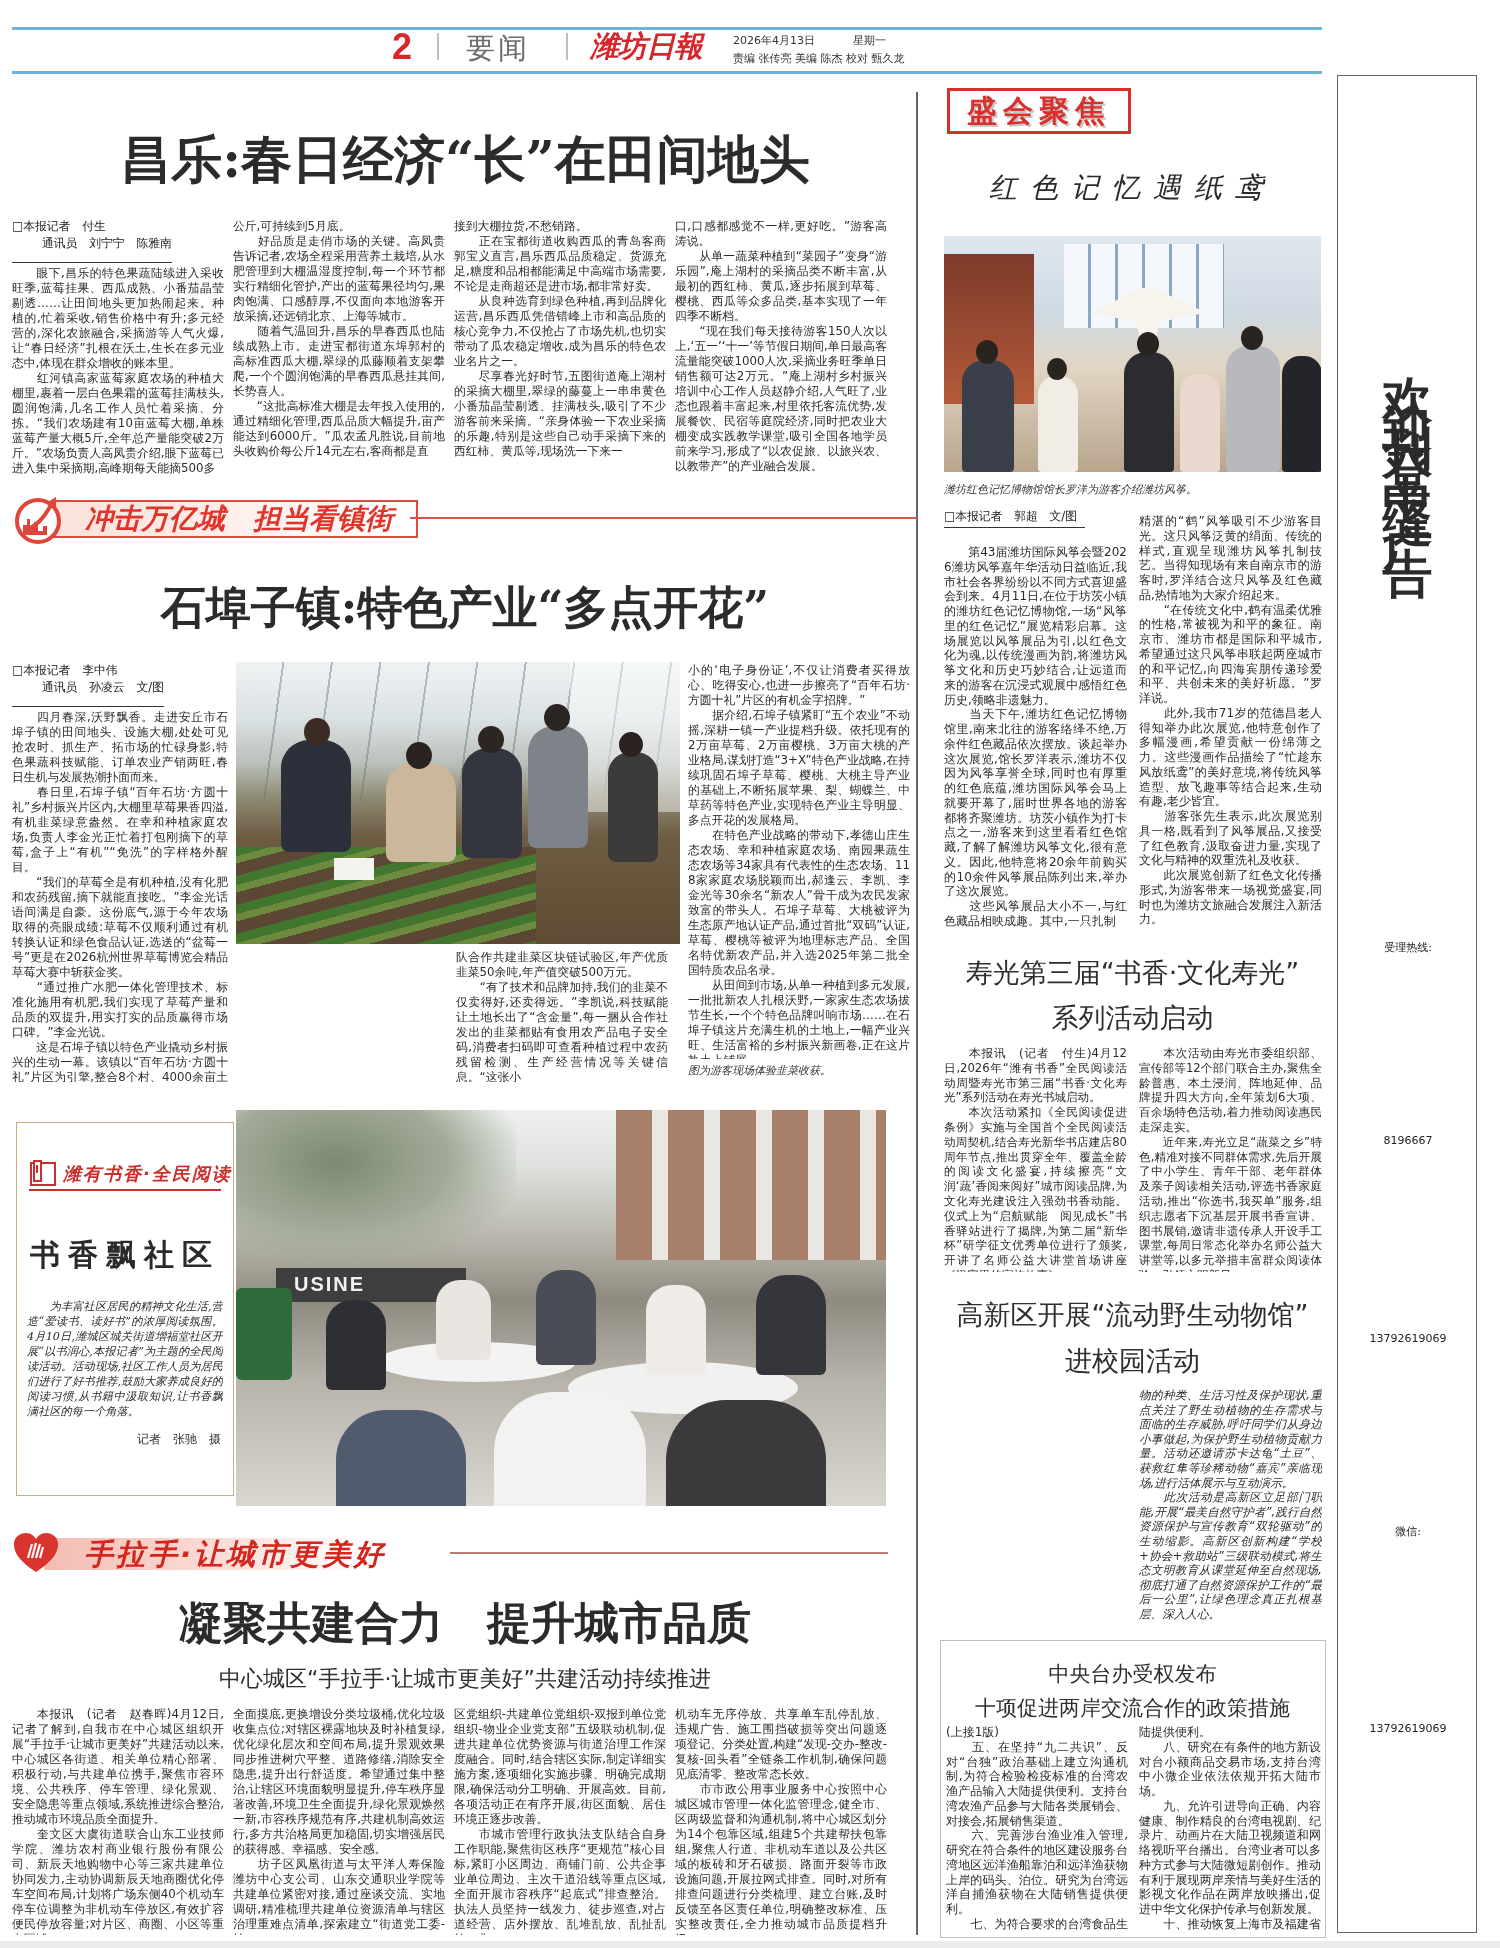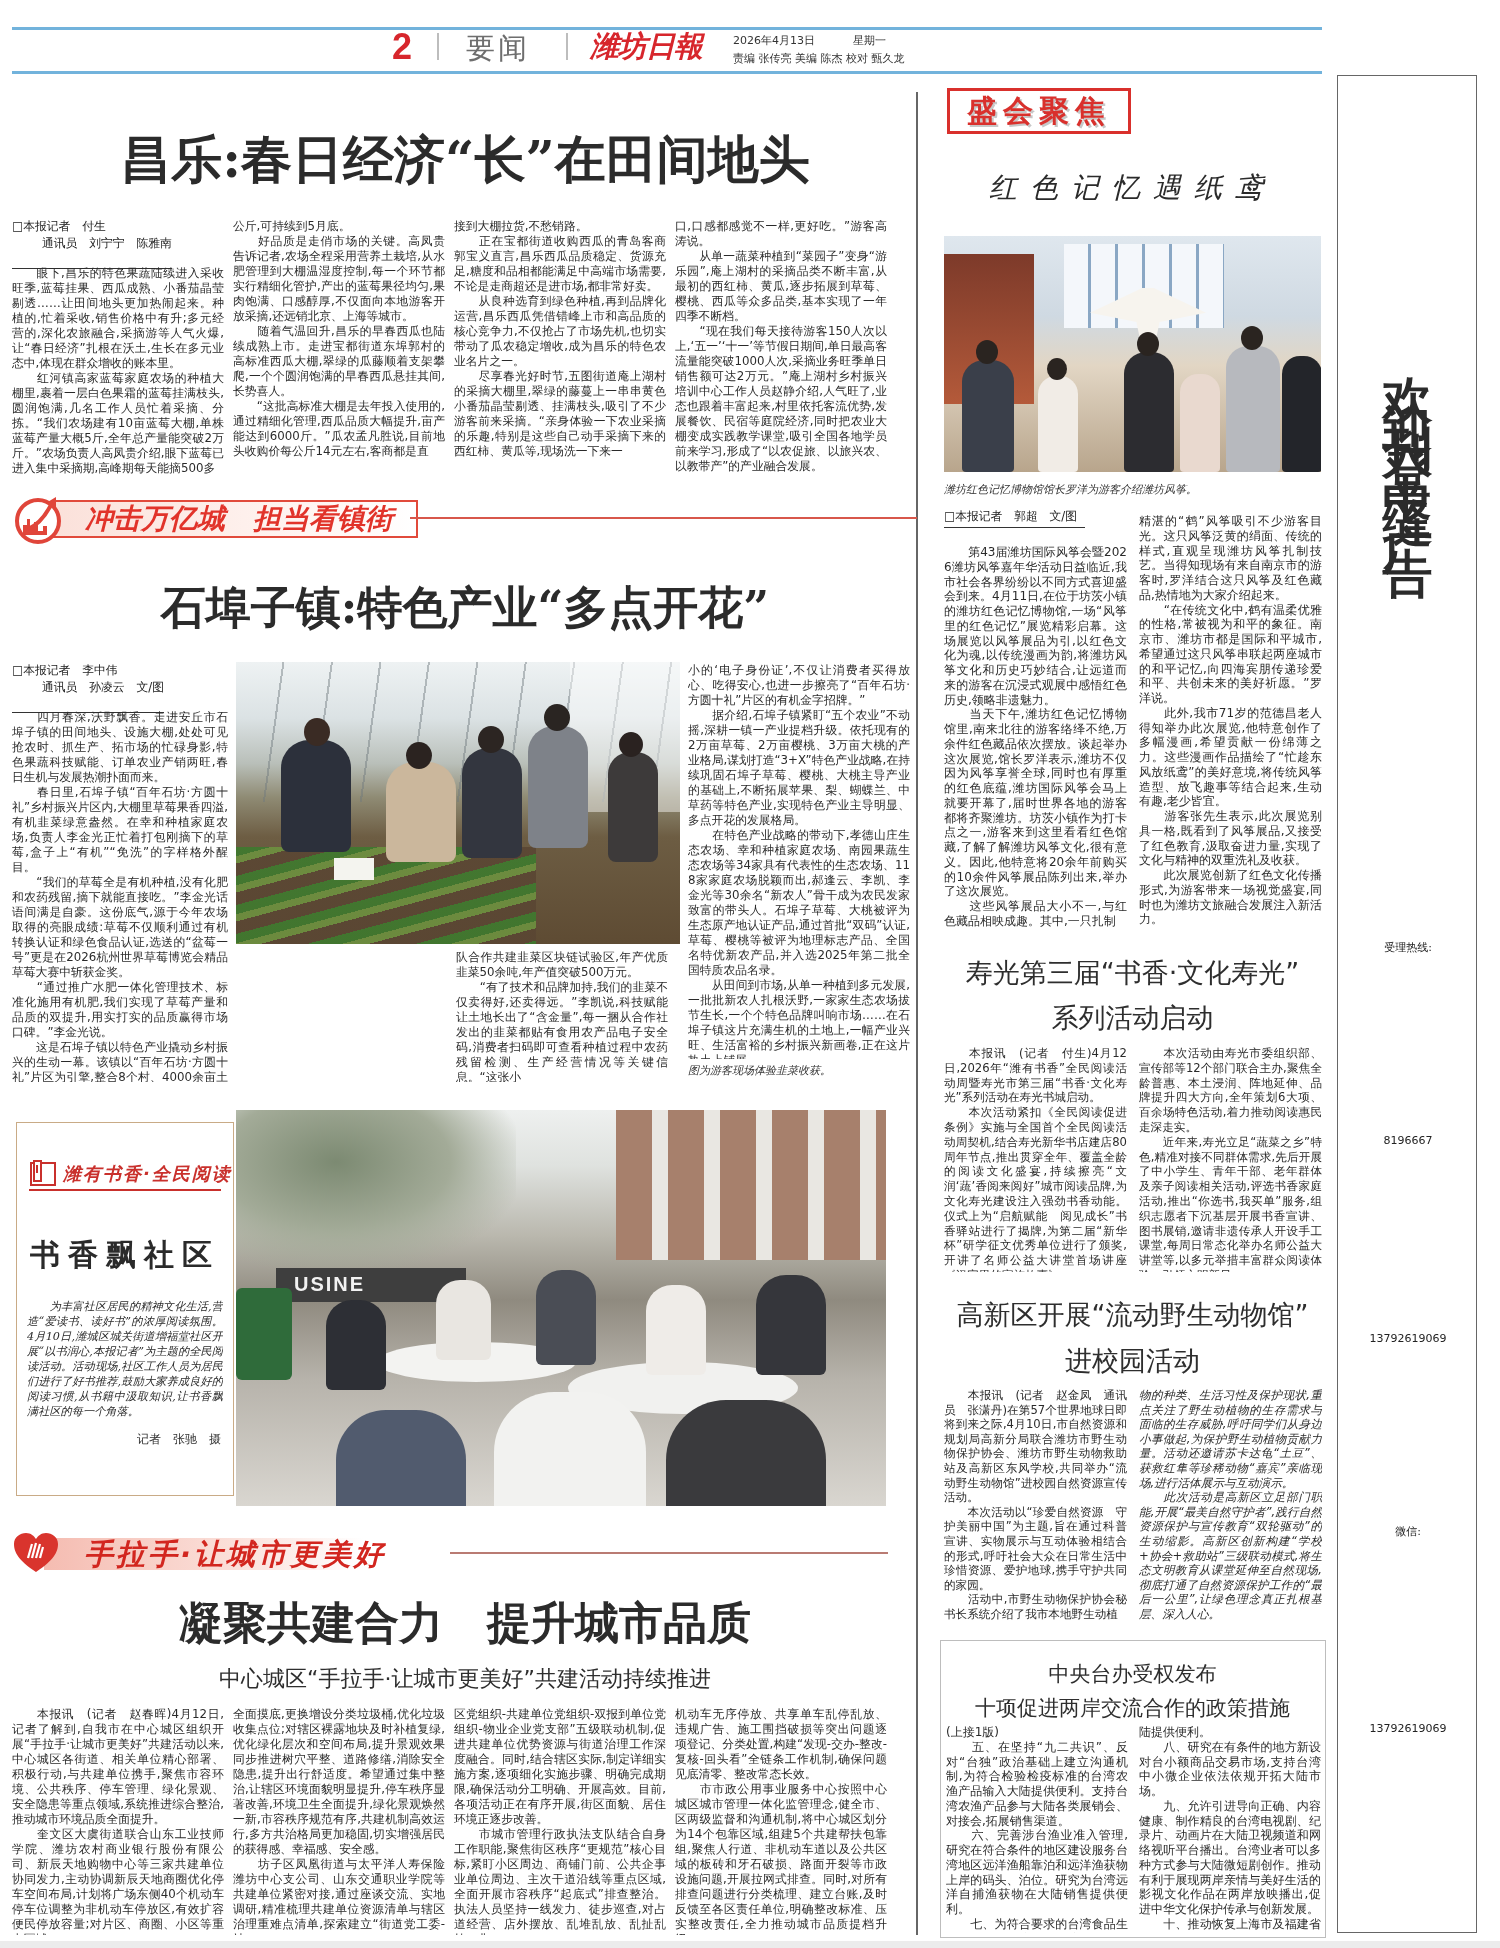--- a/index.html
+++ b/index.html
@@ -6,21 +6,21 @@
   .page{position:relative;width:1500px;height:1948px;background:#ffffff;overflow:hidden;font-family:"DejaVu Sans",sans-serif;color:#262626;}
   .abs{position:absolute;}
   .rule{position:absolute;background:#72b3dc;}
   .vline{position:absolute;background:#666;}
   .col{position:absolute;white-space:pre-line;text-align:justify;word-break:break-all;overflow:hidden;font-family:"DejaVu Sans",sans-serif;font-size:11.8px;line-height:15px;color:#2a2a2a;}
   .col.r{font-size:12px;line-height:14.75px;}
   .hl{position:absolute;font-family:"DejaVu Serif",serif;font-weight:bold;color:#2b2b2b;white-space:nowrap;text-align:center;}
   .hls{position:absolute;font-family:"DejaVu Sans",sans-serif;color:#2e2e2e;white-space:nowrap;text-align:center;}
   .byline{position:absolute;font-size:11.8px;line-height:17px;color:#222;}
   .byline .bl{display:block;white-space:nowrap;}
-  .byline .l2{padding-left:30px;border-bottom:1px solid #333;padding-bottom:16px;}
+  .byline .l2{padding-left:30px;border-bottom:1px solid #333;padding-bottom:10px;}
   .caption{position:absolute;font-family:"DejaVu Serif",serif;font-style:italic;font-size:11px;color:#333;text-align:left;white-space:nowrap;}
   
   .mh-num{left:392px;top:26px;font-family:"Liberation Sans",sans-serif;font-weight:bold;font-size:36px;color:#d7262c;}
   .mh-bar{top:33px;width:2px;height:27px;background:#bdbdbd;}
   .mh-sec{left:466px;top:29px;font-size:29px;color:#6e6e6e;letter-spacing:3px;}
   .mh-paper{left:590px;top:27px;font-family:"DejaVu Serif",serif;font-style:italic;font-weight:bold;font-size:29px;color:#d7262c;letter-spacing:-1px;}
   .mh-small{font-size:11px;color:#333;white-space:nowrap;}
   
   .banner-box{position:absolute;}
   .banner-text{position:absolute;font-family:"DejaVu Sans",sans-serif;font-style:italic;font-weight:bold;white-space:nowrap;}
@@ -206,23 +206,20 @@
 
   <div class="hls" style="left:944px;top:954px;width:377px;font-size:27px;line-height:38px;">寿光第三届“书香·文化寿光”</div>
   <div class="hls" style="left:944px;top:999px;width:377px;font-size:27px;line-height:38px;">系列活动启动</div>
   <div class="col r" style="left:944px;top:1046px;width:183px;height:226px;font-size:11.6px;line-height:14.8px;">　　本报讯　(记者　付生)4月12日,2026年“潍有书香”全民阅读活动周暨寿光市第三届“书香·文化寿光”系列活动在寿光书城启动。
 　　本次活动紧扣《全民阅读促进条例》实施与全国首个全民阅读活动周契机,结合寿光新华书店建店80周年节点,推出贯穿全年、覆盖全龄的阅读文化盛宴,持续擦亮“文润‘蔬’香阅来阅好”城市阅读品牌,为文化寿光建设注入强劲书香动能。仪式上为“启航赋能　阅见成长”书香驿站进行了揭牌,为第二届“新华杯”研学征文优秀单位进行了颁奖,开讲了名师公益大讲堂首场讲座《汉字里的家族故事》。</div>
   <div class="col r" style="left:1139px;top:1046px;width:183px;height:226px;font-size:11.6px;line-height:14.8px;">　　本次活动由寿光市委组织部、宣传部等12个部门联合主办,聚焦全龄普惠、本土浸润、阵地延伸、品牌提升四大方向,全年策划6大项、百余场特色活动,着力推动阅读惠民走深走实。
 　　近年来,寿光立足“蔬菜之乡”特色,精准对接不同群体需求,先后开展了中小学生、青年干部、老年群体及亲子阅读相关活动,评选书香家庭活动,推出“你选书,我买单”服务,组织志愿者下沉基层开展书香宣讲、图书展销,邀请非遗传承人开设手工课堂,每周日常态化举办名师公益大讲堂等,以多元举措丰富群众阅读体验、引领文明新风。</div>
 
   <div class="hls" style="left:944px;top:1296px;width:377px;font-size:27px;line-height:38px;">高新区开展“流动野生动物馆”</div>
   <div class="hls" style="left:944px;top:1342px;width:377px;font-size:27px;line-height:38px;">进校园活动</div>
-  <div class="col r" style="left:944px;top:1388px;width:183px;height:238px;font-size:11.6px;line-height:14.6px;">　　本报讯　(记者　赵金凤　通讯员　张潇丹)在第57个世界地球日即将到来之际,4月10日,市自然资源和规划局高新分局联合潍坊市野生动物保护协会、潍坊市野生动物救助站及高新区东风学校,共同举办“流动野生动物馆”进校园自然资源宣传活动。
-　　本次活动以“珍爱自然资源　守护美丽中国”为主题,旨在通过科普宣讲、实物展示与互动体验相结合的形式,呼吁社会大众在日常生活中珍惜资源、爱护地球,携手守护共同的家园。
-　　活动中,市野生动物保护协会秘书长系统介绍了我市本地野生动植</div>
   <div class="col r" style="left:1139px;top:1388px;width:183px;height:238px;font-size:11.6px;line-height:14.6px;font-style:italic;">物的种类、生活习性及保护现状,重点关注了野生动植物的生存需求与面临的生存威胁,呼吁同学们从身边小事做起,为保护野生动植物贡献力量。活动还邀请苏卡达龟“土豆”、获救红隼等珍稀动物“嘉宾”亲临现场,进行活体展示与互动演示。
 　　此次活动是高新区立足部门职能,开展“最美自然守护者”,践行自然资源保护与宣传教育“双轮驱动”的生动缩影。高新区创新构建“学校+协会+救助站”三级联动模式,将生态文明教育从课堂延伸至自然现场,彻底打通了自然资源保护工作的“最后一公里”,让绿色理念真正扎根基层、深入人心。</div>
 
   <div class="abs" style="left:940px;top:1640px;width:386px;height:298px;border:1px solid #bdbdbd;box-sizing:border-box;"></div>
   <div class="hls" style="left:944px;top:1659px;width:377px;font-size:21px;line-height:30px;">中央台办受权发布</div>
   <div class="hls" style="left:944px;top:1693px;width:377px;font-size:21px;line-height:30px;">十项促进两岸交流合作的政策措施</div>
   <div class="col r" style="left:946px;top:1725px;width:182px;height:208px;">(上接1版)
 　　五、在坚持“九二共识”、反对“台独”政治基础上建立沟通机制,为符合检验检疫标准的台湾农渔产品输入大陆提供便利。支持台湾农渔产品参与大陆各类展销会、对接会,拓展销售渠道。
 　　六、完善涉台渔业准入管理,研究在符合条件的地区建设服务台湾地区远洋渔船靠泊和远洋渔获物上岸的码头、泊位。研究为台湾远洋自捕渔获物在大陆销售提供便利。
 　　七、为符合要求的台湾食品生产企业在大陆注册和台湾食品输入大</div>

